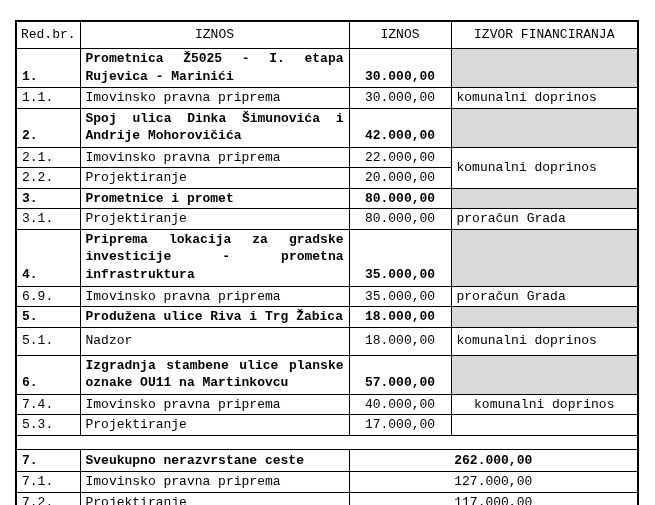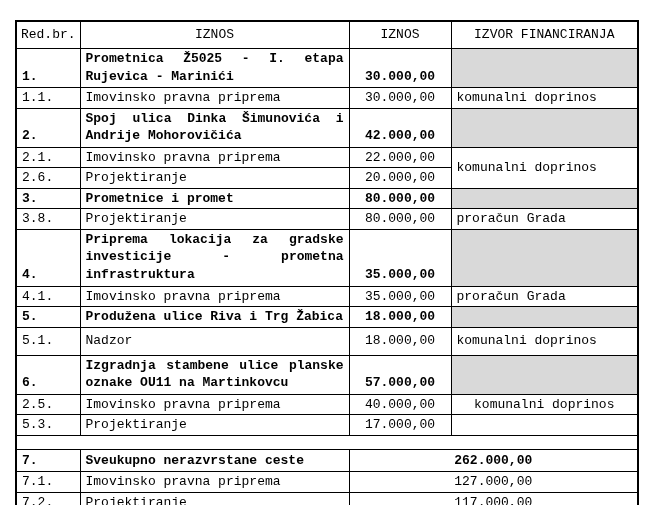--- a/index.html
+++ b/index.html
@@ -94,48 +94,48 @@
     </tr>
 
     <tr class="rnorm">
       <td class="c-no">2.1.</td>
       <td class="c-naziv">Imovinsko pravna priprema</td>
       <td class="c-iznos">22.000,00</td>
       <td class="c-izvor" rowspan="2">komunalni doprinos</td>
     </tr>
 
     <tr class="rnorm">
-      <td class="c-no">2.6.</td>
+      <td class="c-no">2.2.</td>
       <td class="c-naziv">Projektiranje</td>
       <td class="c-iznos">20.000,00</td>
     </tr>
 
     <tr class="main rnorm">
       <td class="c-no">3.</td>
       <td class="c-naziv">Prometnice i promet</td>
       <td class="c-iznos">80.000,00</td>
       <td class="c-izvor shaded"></td>
     </tr>
 
     <tr class="rnorm">
-      <td class="c-no">3.8.</td>
+      <td class="c-no">3.1.</td>
       <td class="c-naziv">Projektiranje</td>
       <td class="c-iznos">80.000,00</td>
       <td class="c-izvor">proračun Grada</td>
     </tr>
 
     <tr class="main tall">
       <td class="c-no">4.</td>
       <td class="c-naziv">Priprema lokacija za gradske investicije - prometna infrastruktura</td>
       <td class="c-iznos">35.000,00</td>
       <td class="c-izvor shaded"></td>
     </tr>
 
     <tr class="rnorm">
-      <td class="c-no">4.1.</td>
+      <td class="c-no">6.9.</td>
       <td class="c-naziv">Imovinsko pravna priprema</td>
       <td class="c-iznos">35.000,00</td>
       <td class="c-izvor">proračun Grada</td>
     </tr>
 
     <tr class="main rnorm">
       <td class="c-no">5.</td>
       <td class="c-naziv">Produžena ulice Riva i Trg Žabica</td>
       <td class="c-iznos">18.000,00</td>
       <td class="c-izvor shaded"></td>
@@ -149,21 +149,21 @@
     </tr>
 
     <tr class="main tall">
       <td class="c-no">6.</td>
       <td class="c-naziv">Izgradnja stambene ulice planske oznake OU11 na Martinkovcu</td>
       <td class="c-iznos">57.000,00</td>
       <td class="c-izvor shaded"></td>
     </tr>
 
     <tr class="rnorm">
-      <td class="c-no">2.5.</td>
+      <td class="c-no">7.4.</td>
       <td class="c-naziv">Imovinsko pravna priprema</td>
       <td class="c-iznos">40.000,00</td>
       <td class="c-izvor center">komunalni doprinos</td>
     </tr>
 
     <tr class="rnorm">
       <td class="c-no">5.3.</td>
       <td class="c-naziv">Projektiranje</td>
       <td class="c-iznos">17.000,00</td>
       <td class="c-izvor"></td>

